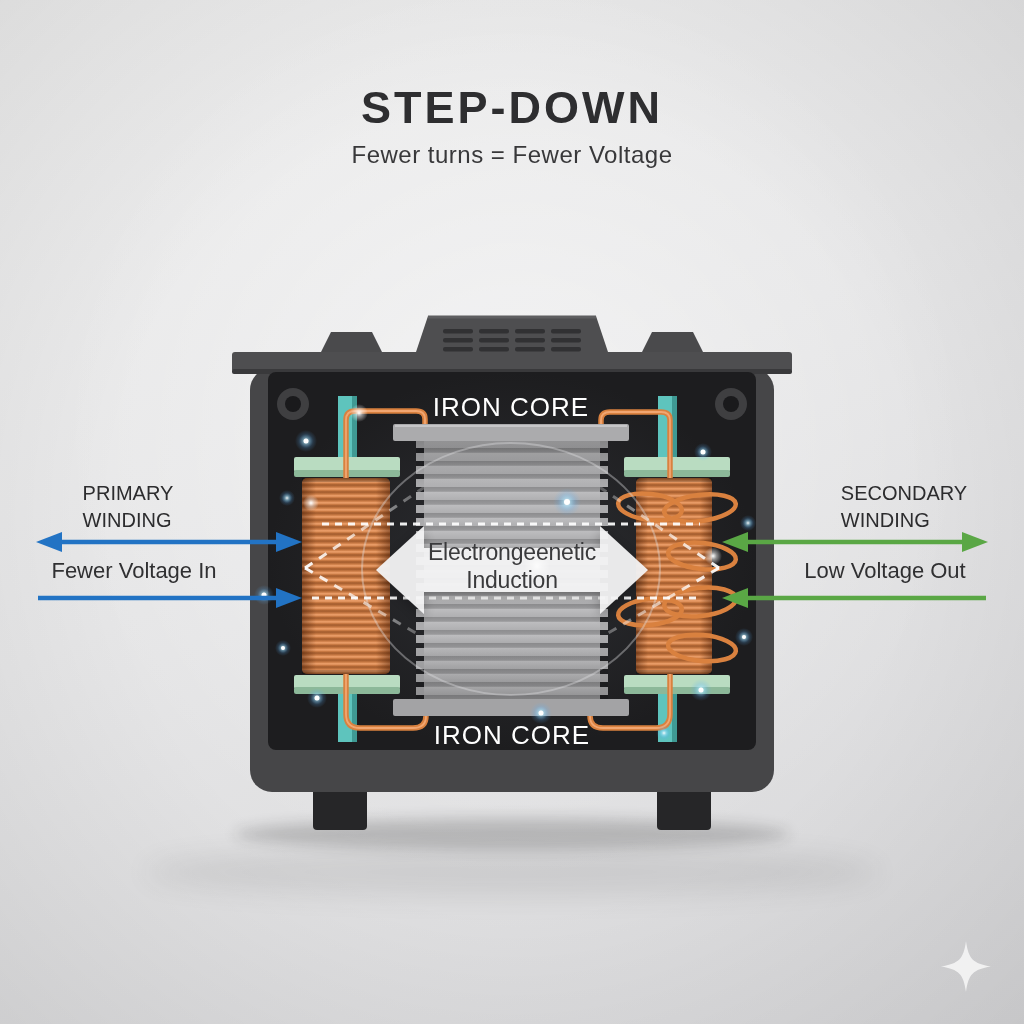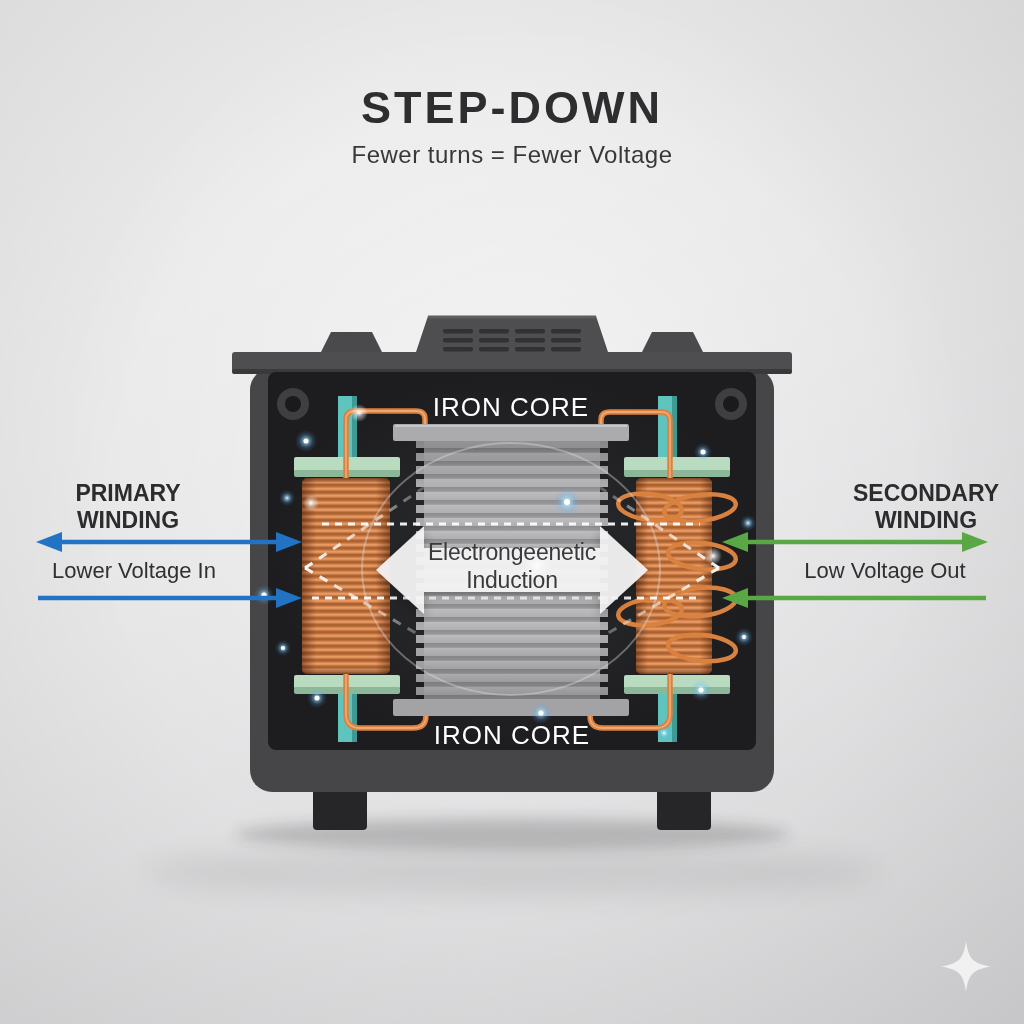--- a/index.html
+++ b/index.html
@@ -11,21 +11,21 @@
       radial-gradient(circle at 50% 50%, rgba(0,0,0,0) 55%, rgba(0,0,0,.08) 100%),
       linear-gradient(155deg,#efefef 0%,#e6e6e7 45%,#d7d7d9 100%);
   }
   .abs{position:absolute;}
   .ctr{transform:translateX(-50%);}
   .title-wrap{top:84px;left:0;width:1024px;text-align:center;color:#2e2e30;}
   .title-line{font-size:45px;font-weight:bold;line-height:47px;letter-spacing:3px;}
   .subtitle{margin-top:10px;font-size:24px;font-weight:400;letter-spacing:.5px;color:#38383a;}
   .iron-core{color:#ffffff;font-size:26px;font-weight:normal;letter-spacing:1px;white-space:nowrap;}
   .induction{color:#3a3a3c;font-size:23px;line-height:28px;text-align:center;letter-spacing:-.2px;white-space:nowrap;}
-  .side-label{font-size:23px;font-weight:bold;line-height:27px;text-align:center;color:#2c2c2e;white-space:nowrap;}
+  .side-label{font-size:20px;font-weight:normal;line-height:27px;color:#2c2c2e;white-space:nowrap;}
   .side-sub{font-size:22px;font-weight:400;color:#303032;white-space:nowrap;}
   svg{position:absolute;top:0;left:0;}
 </style>
 </head>
 <body>
 
 <div class="stage">
 
   <svg width="1024" height="1024" viewBox="0 0 1024 1024">
     <defs>
@@ -272,21 +272,21 @@
 
   <div class="abs ctr induction" style="left:512px;top:538px;">
     <div>Electrongeenetic</div>
     <div>Induction</div>
   </div>
 
   <div class="abs ctr side-label" style="left:128px;top:480px;">
     <div>PRIMARY</div>
     <div>WINDING</div>
   </div>
-  <div class="abs ctr side-sub" style="left:134px;top:558px;">Lower Voltage In</div>
-
-  <div class="abs ctr side-label" style="left:926px;top:480px;">
+  <div class="abs ctr side-sub" style="left:134px;top:558px;">Fewer Voltage In</div>
+
+  <div class="abs ctr side-label" style="left:904px;top:480px;">
     <div>SECONDARY</div>
     <div>WINDING</div>
   </div>
   <div class="abs ctr side-sub" style="left:885px;top:558px;">Low Voltage Out</div>
 
 </div>
 
 </body></html>

